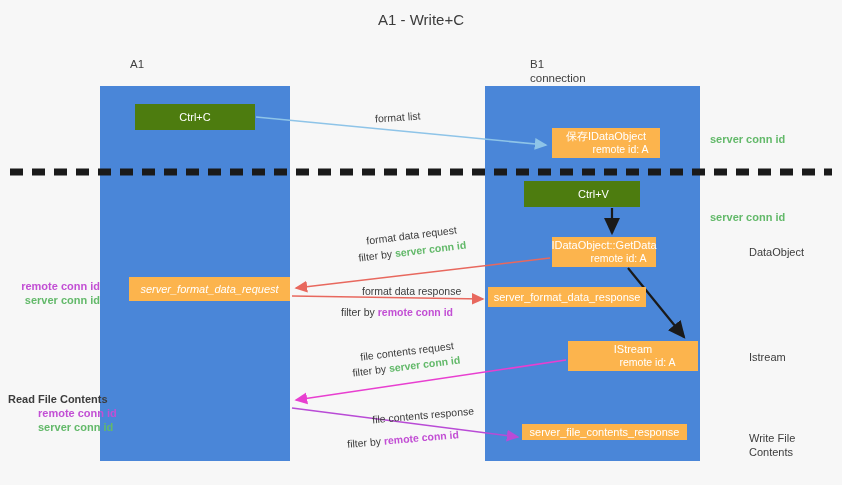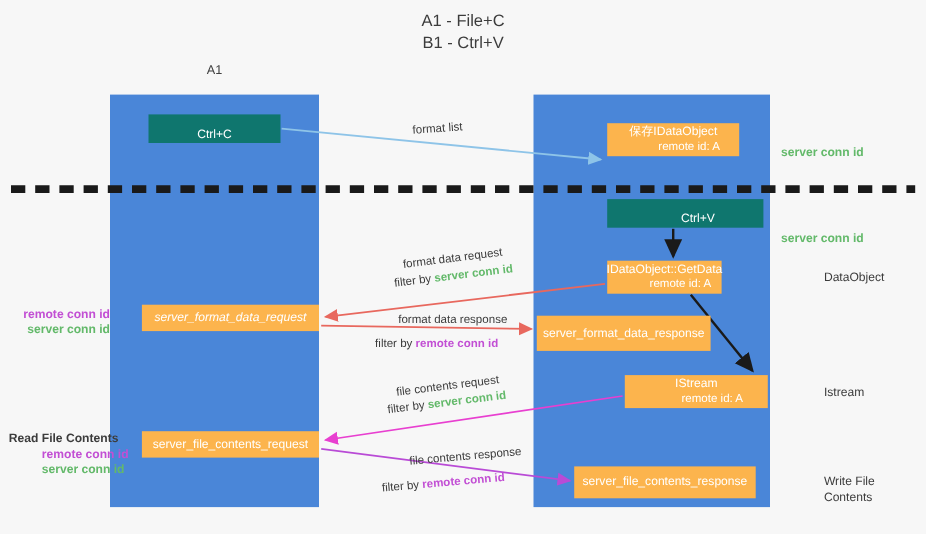--- a/index.html
+++ b/index.html
@@ -19,51 +19,51 @@
   
   #title{
     left:0;top:10px;width:842px;
     text-align:center;
     font-size:15px;line-height:20px;
     color:#3c3c3c;
   }
 
   
   .col-head{
-    text-align:center;font-size:11.5px;line-height:14px;color:#404040;
+    font-size:11.5px;line-height:14px;color:#404040;
   }
   #head-a1{left:130px;top:57px;width:130px;}
   #head-b1{left:530px;top:57px;width:180px;}
 
   
   .lane{background:#4a86d8;}
   #lane-a{left:100px;top:86px;width:190px;height:375px;}
   #lane-b{left:485px;top:86px;width:215px;height:375px;}
 
   
   .box{
     box-sizing:border-box;
     display:flex;flex-direction:column;align-items:center;justify-content:center;
     color:#ffffff;font-size:11px;line-height:13px;
     text-align:center;
     border:1px solid rgba(255,255,255,.0);
   }
-  .box.green{background:#0f766e;justify-content:flex-end;}
+  .box.green{background:#4d7c0f;}
   .box.orange{background:#fcb44d;}
   .box .l2{font-size:10.5px;padding-left:29px;}
 
   #box-ctrlc{left:135px;top:104px;width:120px;height:26px;}
-  #box-save{left:552px;top:112px;width:120px;height:30px;}
-  #box-ctrlv{left:552px;top:181px;width:142px;height:26px;padding-left:23px;}
+  #box-save{left:552px;top:128px;width:108px;height:30px;}
+  #box-ctrlv{left:524px;top:181px;width:116px;height:26px;padding-left:23px;}
   #box-getdata{left:552px;top:237px;width:104px;height:30px;}
   #box-fmt-req{left:129px;top:277px;width:161px;height:24px;font-style:italic;}
-  #box-fmt-resp{left:488px;top:287px;width:158px;height:32px;}
+  #box-fmt-resp{left:488px;top:287px;width:158px;height:20px;}
   #box-istream{left:568px;top:341px;width:130px;height:30px;}
   #box-file-req{left:129px;top:392px;width:161px;height:24px;}
-  #box-file-resp{left:522px;top:424px;width:165px;height:29px;}
+  #box-file-resp{left:522px;top:424px;width:165px;height:16px;}
 
   
   .side{font-size:11px;line-height:14px;}
   .green-t{color:#63b96a;font-weight:bold;}
   .purple-t{color:#c24fd4;font-weight:bold;}
   .plain-t{color:#3c3c3c;margin-left:39px;}
 
   #lbl-server-1{left:710px;top:132px;}
   #lbl-server-2{left:710px;top:210px;}
   #lbl-dataobject{left:710px;top:245px;}
@@ -92,26 +92,29 @@
 
   .bold-g{color:#63b96a;font-weight:bold;}
   .bold-p{color:#c24fd4;font-weight:bold;}
 </style>
 </head>
 <body>
 
 <div id="stage">
 
   <div class="abs" id="title">
-    <div>A1 - File+C</div>
-    <div>B1 - Ctrl+V</div>
+    <div>A1 - Write+C</div>
   </div>
 
   <div class="abs col-head" id="head-a1">
     <div>A1</div>
+  </div>
+  <div class="abs col-head" id="head-b1">
+    <div>B1</div>
+    <div>connection</div>
   </div>
 
   <div class="abs lane" id="lane-a"></div>
   <div class="abs lane" id="lane-b"></div>
 
   <svg class="layer">
     <defs>
       <marker id="ah-blue" markerWidth="9" markerHeight="9" refX="7" refY="4.5" orient="auto">
         <path d="M0,0.8 L8,4.5 L0,8.2 Z" fill="#8ec4e8"></path>
       </marker>
@@ -170,23 +173,20 @@
 
   <div class="abs box orange" id="box-fmt-resp">
     <div>server_format_data_response</div>
   </div>
 
   <div class="abs box orange" id="box-istream">
     <div>IStream</div>
     <div class="l2">remote id: A</div>
   </div>
 
-  <div class="abs box orange" id="box-file-req">
-    <div>server_file_contents_request</div>
-  </div>
 
   <div class="abs box orange" id="box-file-resp">
     <div>server_file_contents_response</div>
   </div>
 
   <div class="abs edge-lbl" id="e-format-list">format list</div>
 
   <div class="abs edge-lbl" id="e-fmt-req-1">format data request</div>
   <div class="abs edge-lbl" id="e-fmt-req-2">
     <span>filter by </span><span class="bold-g">server conn id</span>

